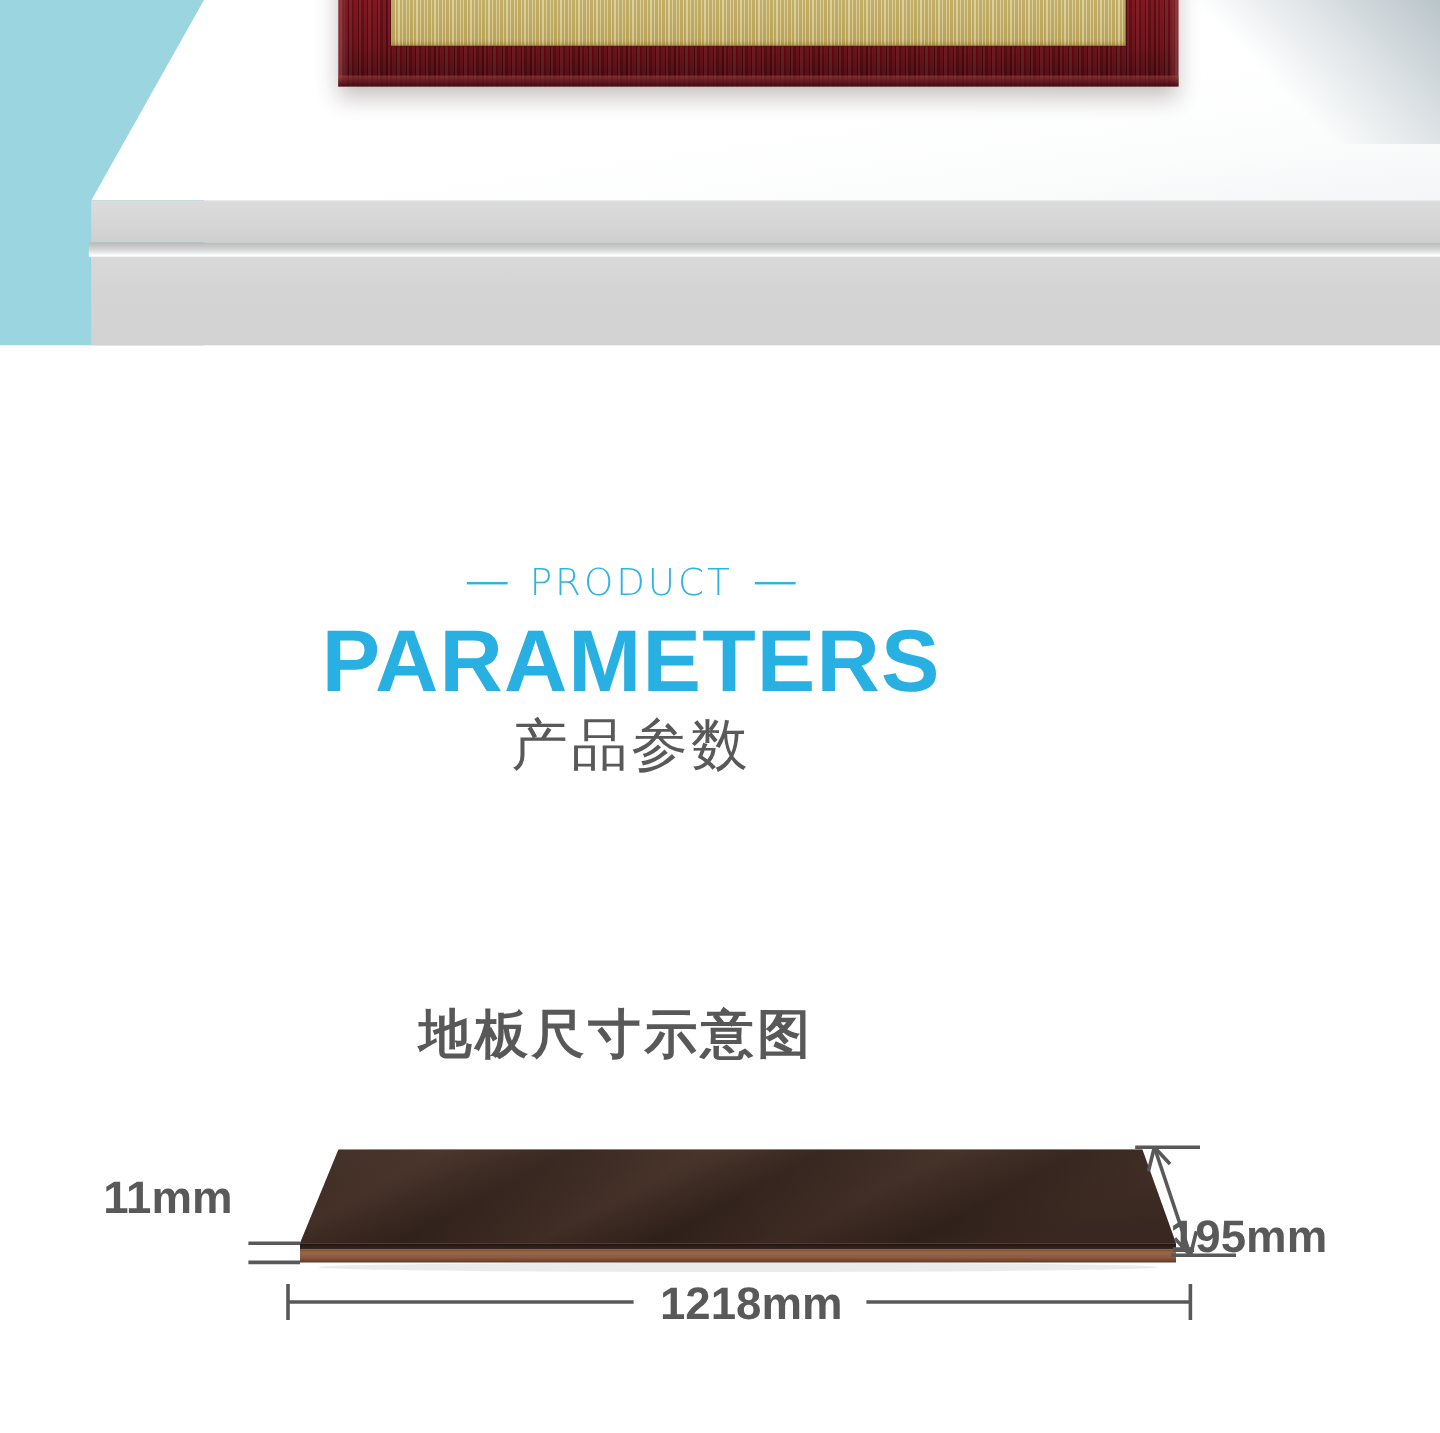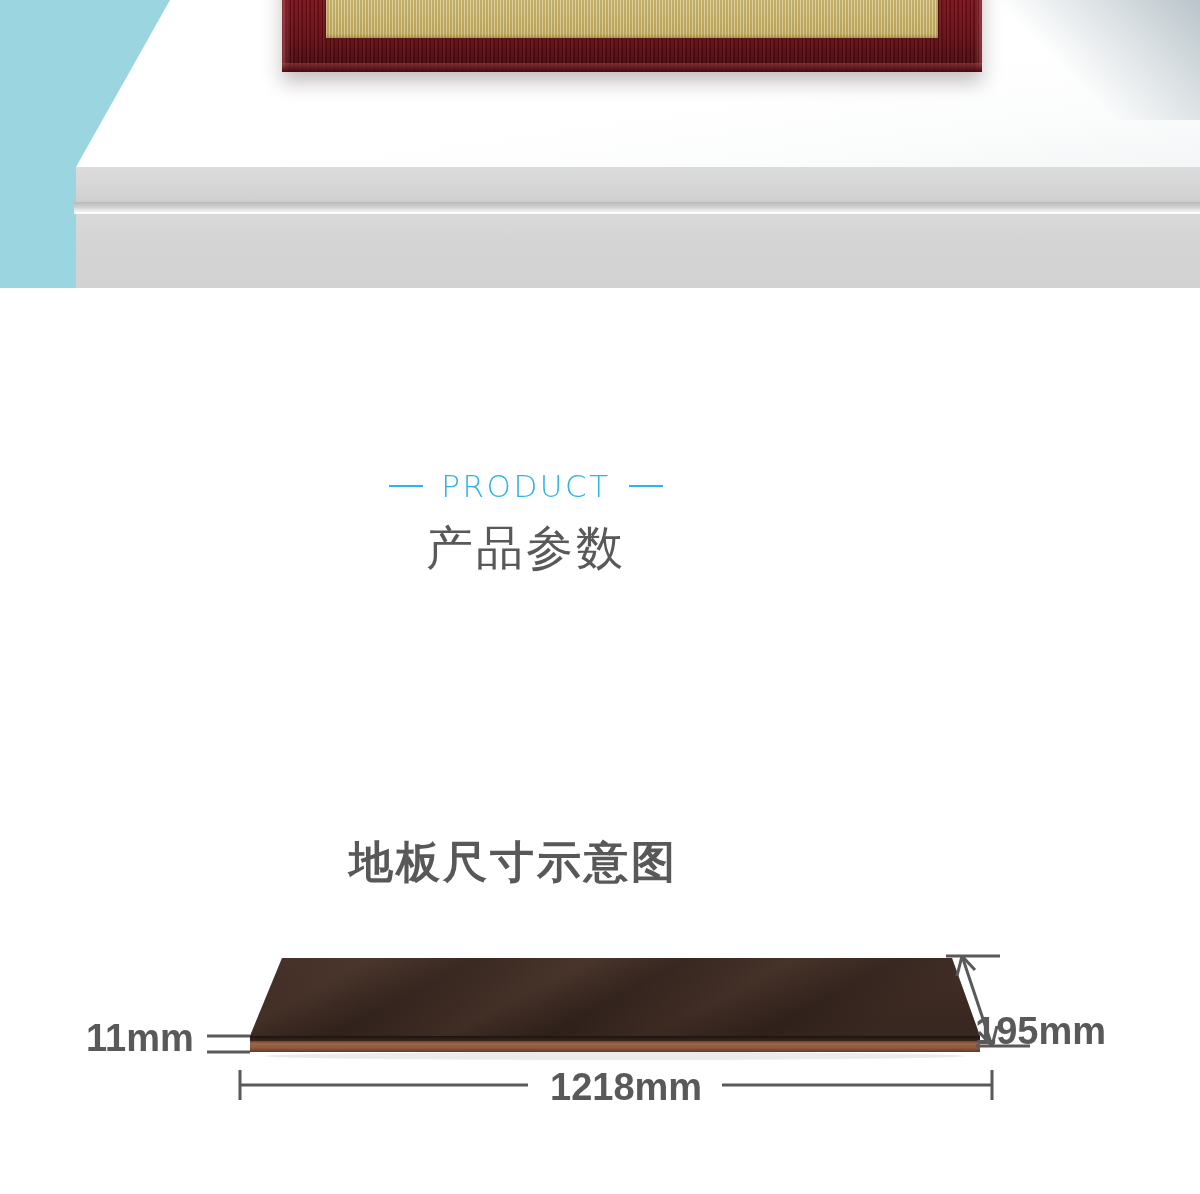--- a/index.html
+++ b/index.html
@@ -154,21 +154,21 @@
   }
   .params-big {
     margin-top: 11px;
     font-size: 73px;
     font-weight: bold;
     color: #28b0e3;
     letter-spacing: 1px;
     line-height: 1.02;
   }
   .params-cn {
-    margin-top: 16px;
+    margin-top: 5px;
     font-size: 47px;
     color: #595959;
     letter-spacing: 3px;
     line-height: 1.2;
     font-family: "DejaVu Sans", "Liberation Sans", sans-serif;
   }
 
   
   #floor-diagram-title {
     position: absolute;
@@ -186,21 +186,21 @@
     left: 0; top: 0;
   }
   .dim-label {
     position: absolute;
     color: #595959;
     font-weight: bold;
     font-size: 38px;
     line-height: 1;
     white-space: nowrap;
   }
-  #label-11mm   { left: 86px;  top: 1019px; }
+  #label-11mm   { left: 86px;  top: 980px; }
   #label-195mm  { left: 975px; top: 985px; margin-top: 27px; }
   #label-1218mm { left: 550px; top: 1068px; }
 </style>
 </head>
 <body>
 
 <div id="hero-photo">
   <div class="hero-bg-teal"></div>
 
   <div class="cabinet-top">
@@ -219,20 +219,21 @@
   <div class="cabinet-drawer-hilite"></div>
   <div class="cabinet-drawer"></div>
 </div>
 
 <div id="params-heading">
   <div class="eyebrow-row">
     <span class="eyebrow-dash"></span>
     <span class="eyebrow-text">PRODUCT</span>
     <span class="eyebrow-dash"></span>
   </div>
+  <div class="params-big">PARAMETERS</div>
   <div class="params-cn">产品参数</div>
 </div>
 
 <div id="floor-diagram-title">地板尺寸示意图</div>
 
 <svg class="dim-svg" width="1200" height="1194">
   <defs>
     <linearGradient id="plankTop" x1="0" y1="0" x2="0.25" y2="1">
       <stop offset="0%" stop-color="#46322a"></stop>
       <stop offset="28%" stop-color="#3e2d25"></stop>

